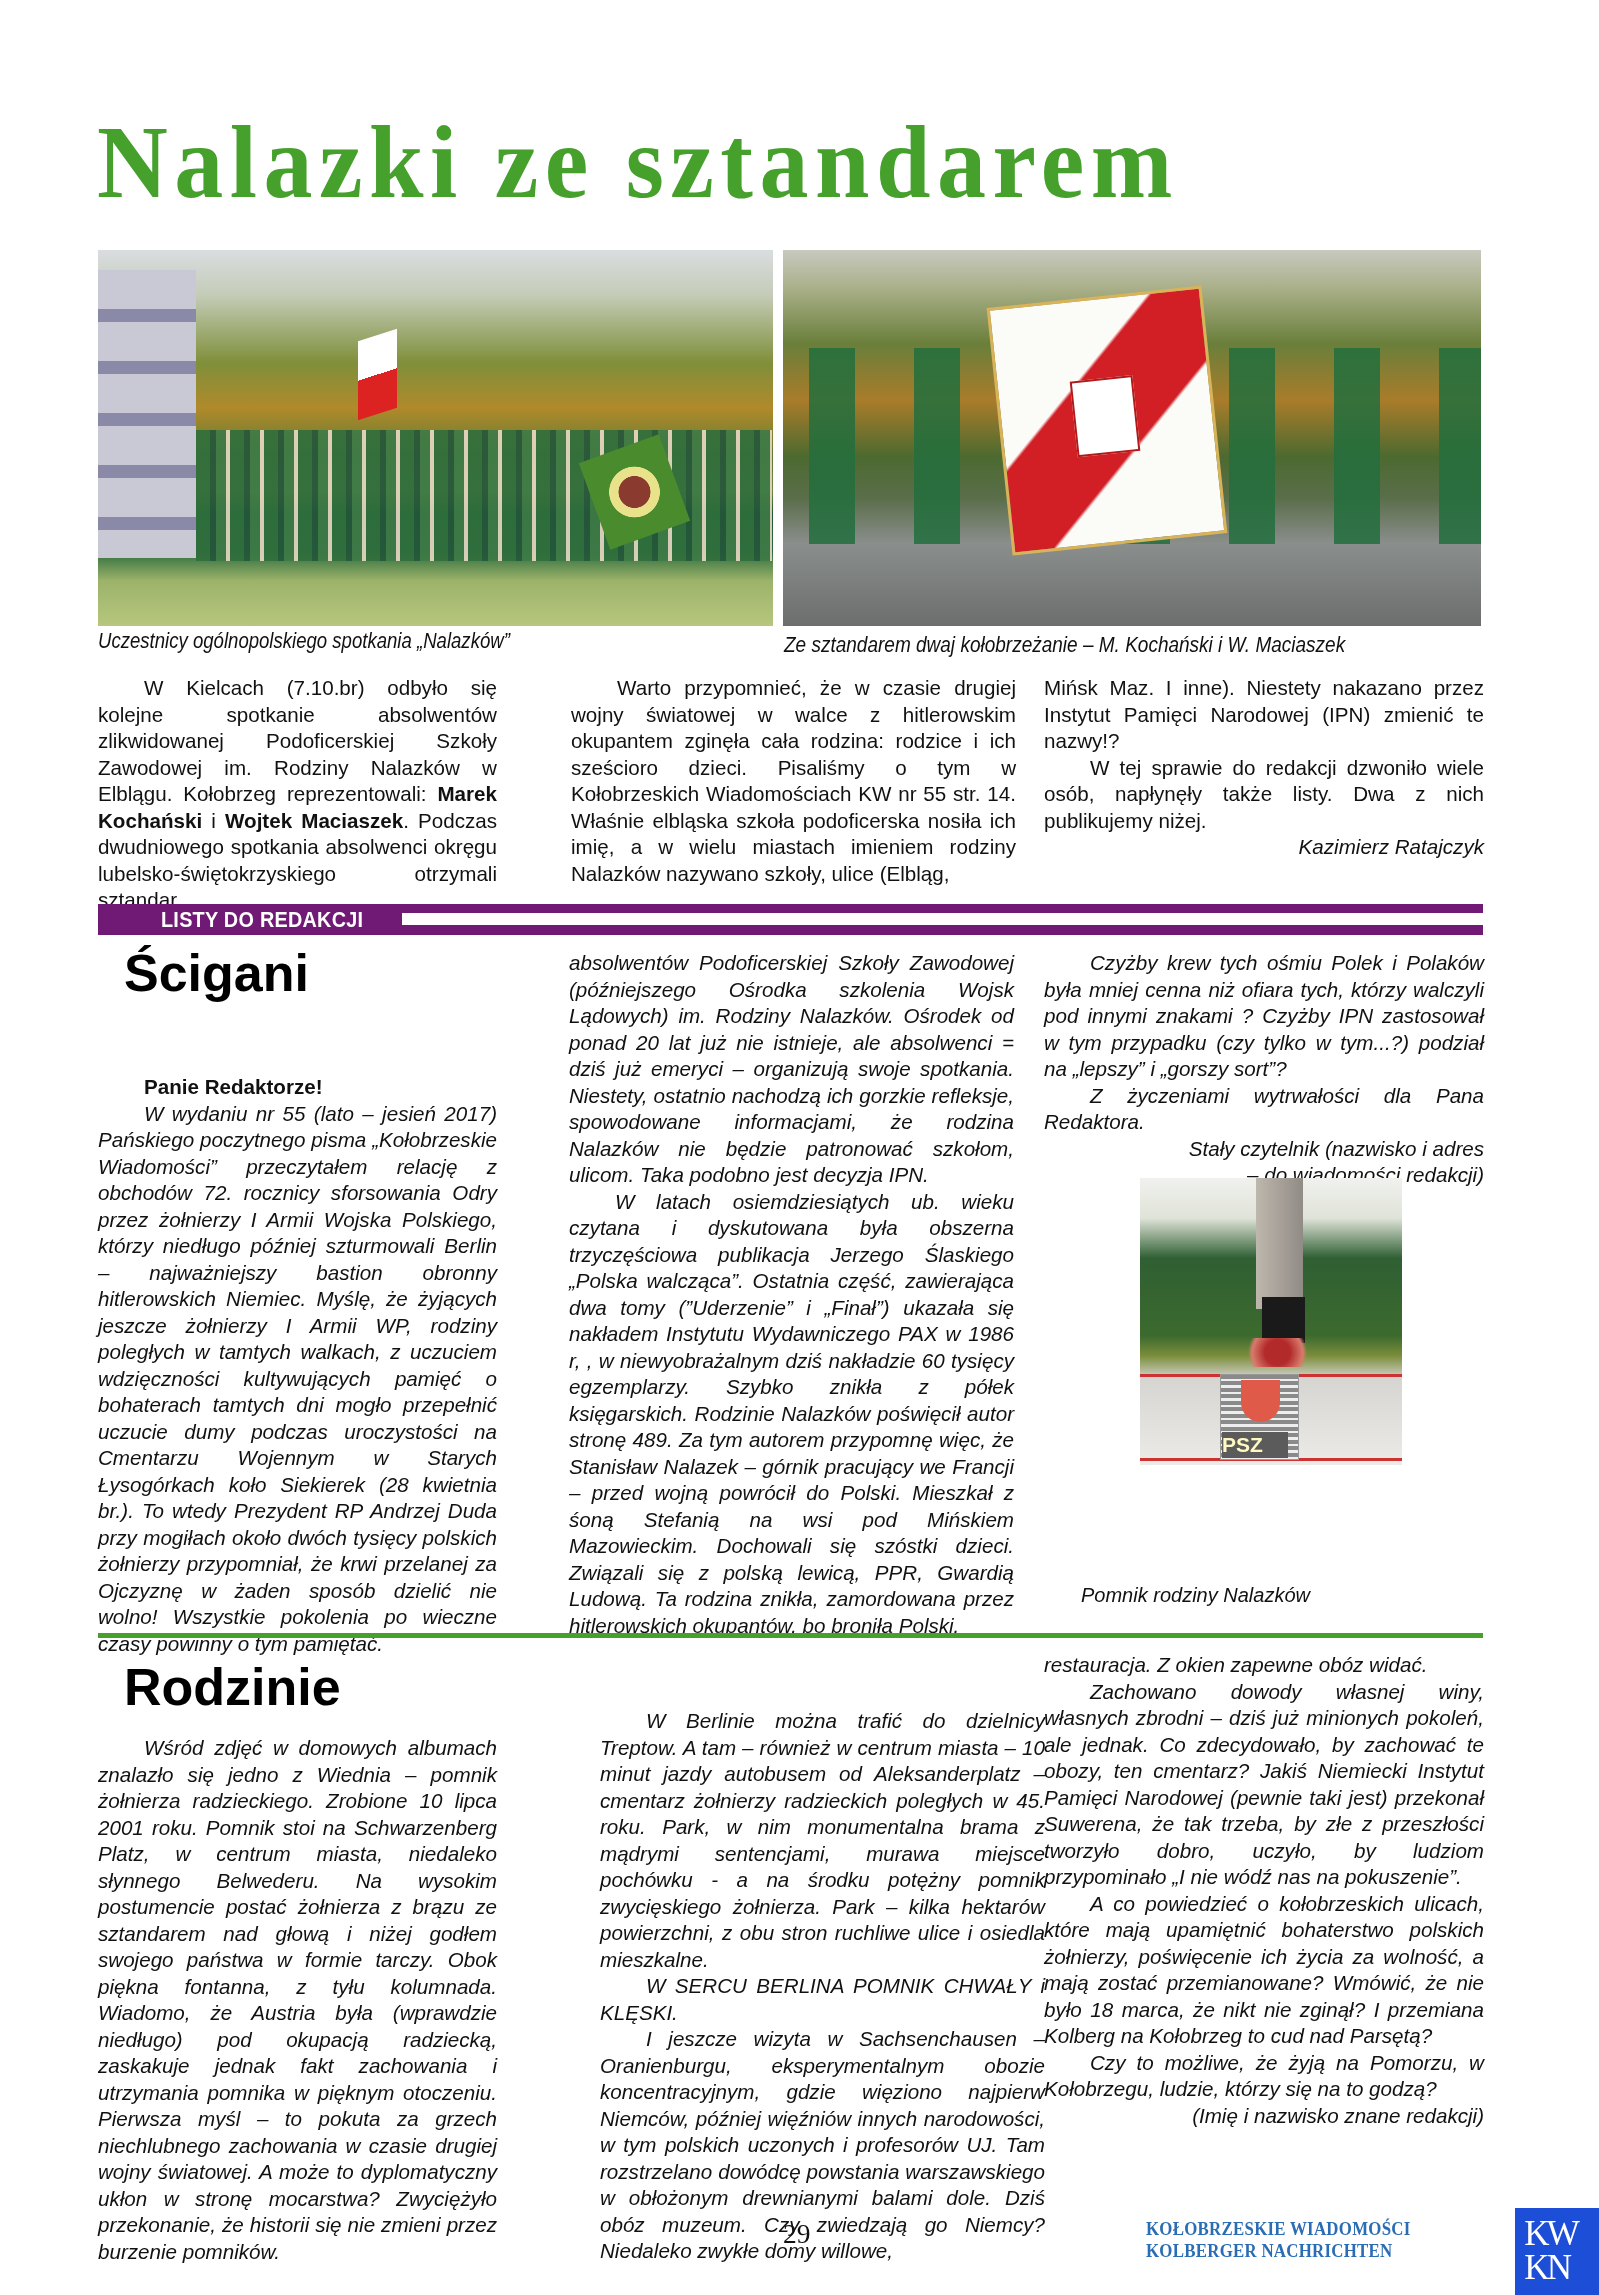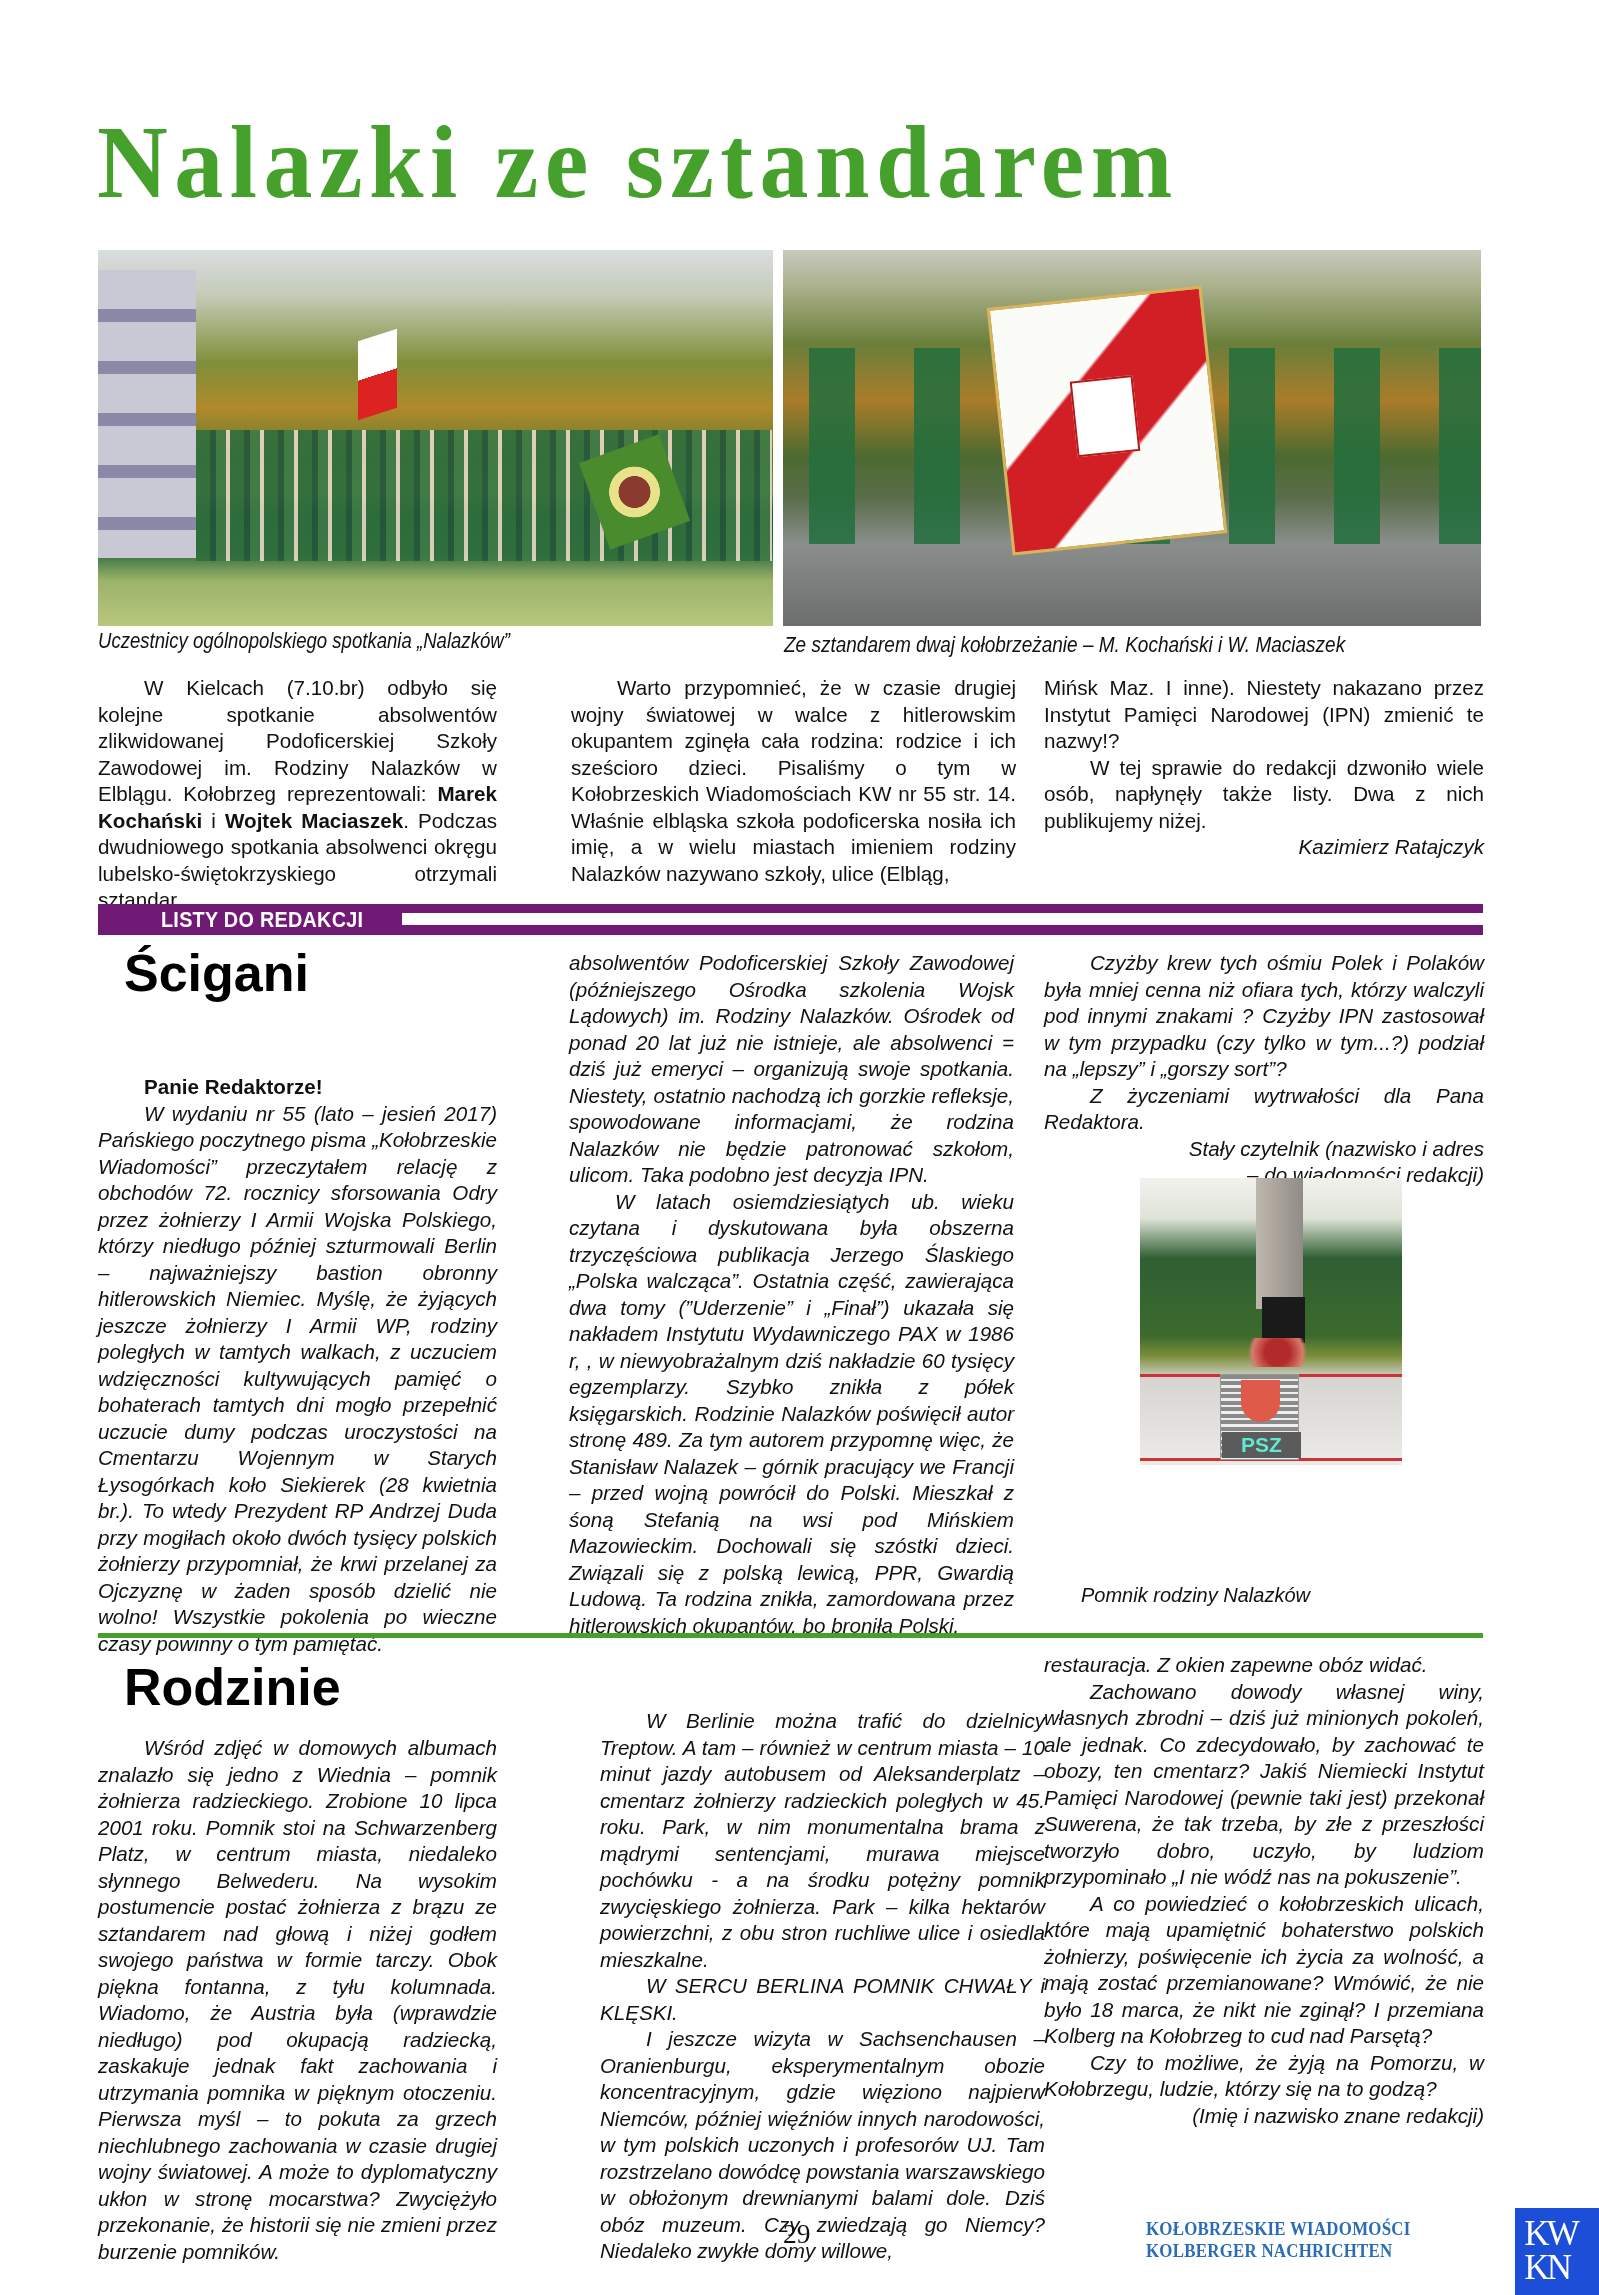--- a/index.html
+++ b/index.html
@@ -61,21 +61,21 @@
 
   .monument { position: absolute; left: 1140px; top: 1178px; width: 262px; height: 287px; overflow: hidden;
     background: linear-gradient(180deg, #f1f1ee 0%, #dfe3d8 14%, #2f5f33 28%, #3c6a2e 55%, #7b8e3b 62%, #d7d5d2 70%, #ecebe8 100%); }
   .monument .pillar { position: absolute; left: 116px; top: 0; width: 47px; height: 131px; background: linear-gradient(90deg,#bdb7ad,#918b86); }
   .monument .plaque { position: absolute; left: 122px; top: 119px; width: 43px; height: 46px; background: #1a1a1a; }
   .monument .flowers { position: absolute; left: 98px; top: 160px; width: 79px; height: 29.4px; background: radial-gradient(circle,#b32a2a 30%, #d77b6c 60%, transparent 70%); }
   .monument .rail { position: absolute; left: 0; top: 196px; width: 262px; height: 2.6px; background: #c33; }
   .monument .rail.b { top: 280px; }
   .monument .emblem { position: absolute; left: 80px; top: 196px; width: 79px; height: 86px; background: repeating-linear-gradient(180deg,#8a8a8a 0 3.9px,#eee 3.9px 6.5px); border: 1.3px solid #999; }
   .monument .emblem::before { content: ""; position: absolute; left: 19.6px; top: 5.2px; width: 39px; height: 42px; background: #e05a4a; border-radius: 0 0 19.6px 19.6px; }
-  .monument .psz { position: absolute; left: 82px; top: 254px; width: 79px; height: 26px; background: #5b5b5b; color: #5eead4; font-weight: bold; font-size: 21px; text-align: center; line-height: 26px; }
+  .monument .psz { position: absolute; left: 82px; top: 254px; width: 66px; height: 26px; background: #5b5b5b; color: #fef9c3; font-weight: bold; font-size: 21px; line-height: 26px; }
 
   .monument-caption { position: absolute; left: 1081px; top: 1584px; font-style: italic; font-size: 20px; }
 
   .rule { position: absolute; left: 98px; top: 1633px; width: 1385px; height: 5.2px; background: #45a02c; }
 
   .page-number { position: absolute; left: 783px; top: 2218px; font-family: "Liberation Serif", serif; font-size: 27.5px; }
   .footer-brand { position: absolute; left: 1146px; top: 2218px; font-family: "Liberation Serif", serif; font-weight: bold; color: #2b6db4; font-size: 19.6px; line-height: 22px; letter-spacing: 0.3px; transform: scaleX(0.86); transform-origin: left; }
   .footer-logo { position: absolute; left: 1515px; top: 2208px; width: 85px; height: 87px; background: #1d4ed8; color: #fff; font-family: "Liberation Serif", serif; font-size: 35px; line-height: 34px; padding: 9.2px 0 0 9.2px; letter-spacing: -2.6px; }
 </style>
 </head>

